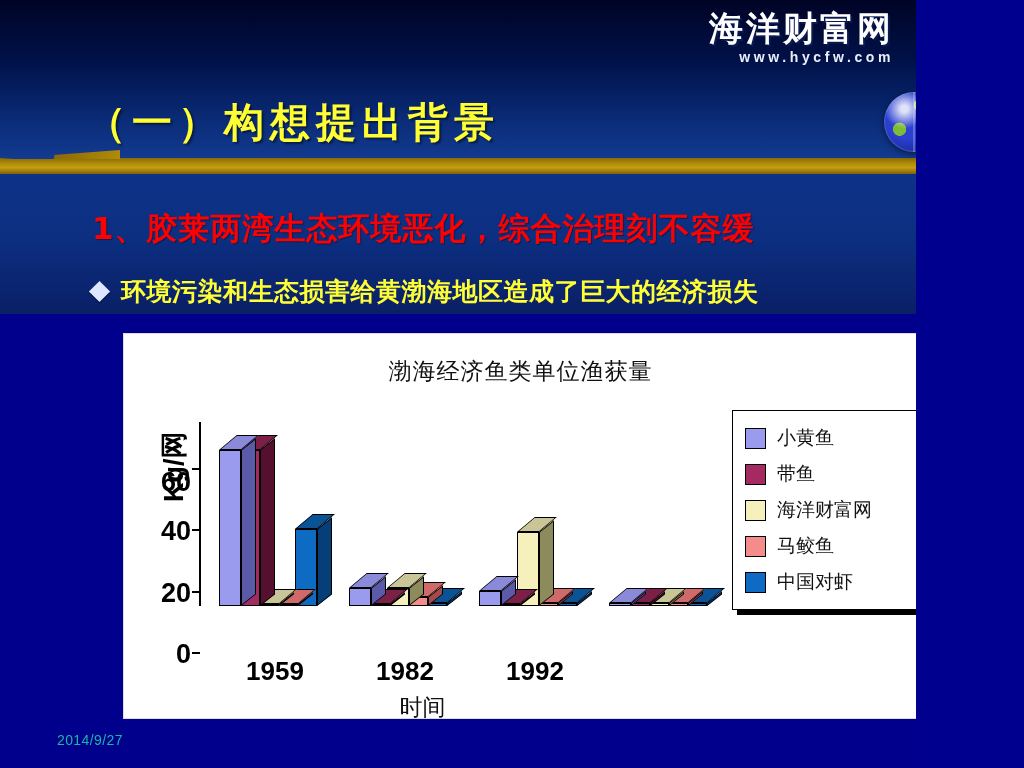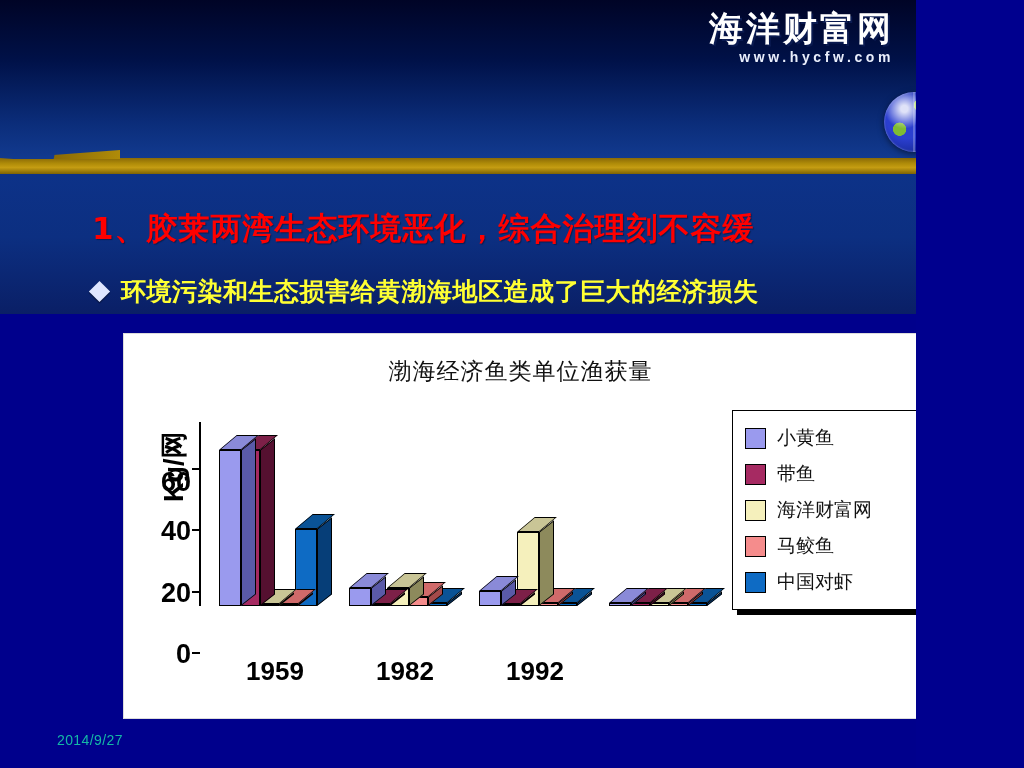--- a/index.html
+++ b/index.html
@@ -173,20 +173,21 @@
       <i class="s3"></i>
       <i class="s4"></i>
   </div>
 
   <div class="brand">
     <div class="brand-cn">海洋财富网</div>
     <div class="brand-url">www.hycfw.com</div>
   </div>
   <div class="globe"></div>
 
+  <div class="heading">（一）构想提出背景</div>
   <div class="sub-red">1、胶莱两湾生态环境恶化，综合治理刻不容缓</div>
   <div class="bullet-row">
     <span class="diamond"></span>
     <span class="bullet-text">环境污染和生态损害给黄渤海地区造成了巨大的经济损失</span>
   </div>
 
   <div class="chart-card">
     <div class="chart-title">渤海经济鱼类单位渔获量</div>
     <div class="ylabel">Kg/网</div>
 
@@ -312,20 +313,21 @@
             </div>
           </div>
         </div>
     </div>
 
     <div class="xticks" id="xticks">
         <div class="xtick" style="left: 21px;">1959</div>
         <div class="xtick" style="left: 151px;">1982</div>
         <div class="xtick" style="left: 281px;">1992</div>
       </div>
+    <div class="xlabel">时间</div>
 
     <div class="legend" id="legend">
         <div class="legend-row">
           <span class="swatch" style="background:#9a9aee"></span>
           <span class="legend-label">小黄鱼</span>
         </div>
         <div class="legend-row">
           <span class="swatch" style="background:#a62a62"></span>
           <span class="legend-label">带鱼</span>
         </div>

